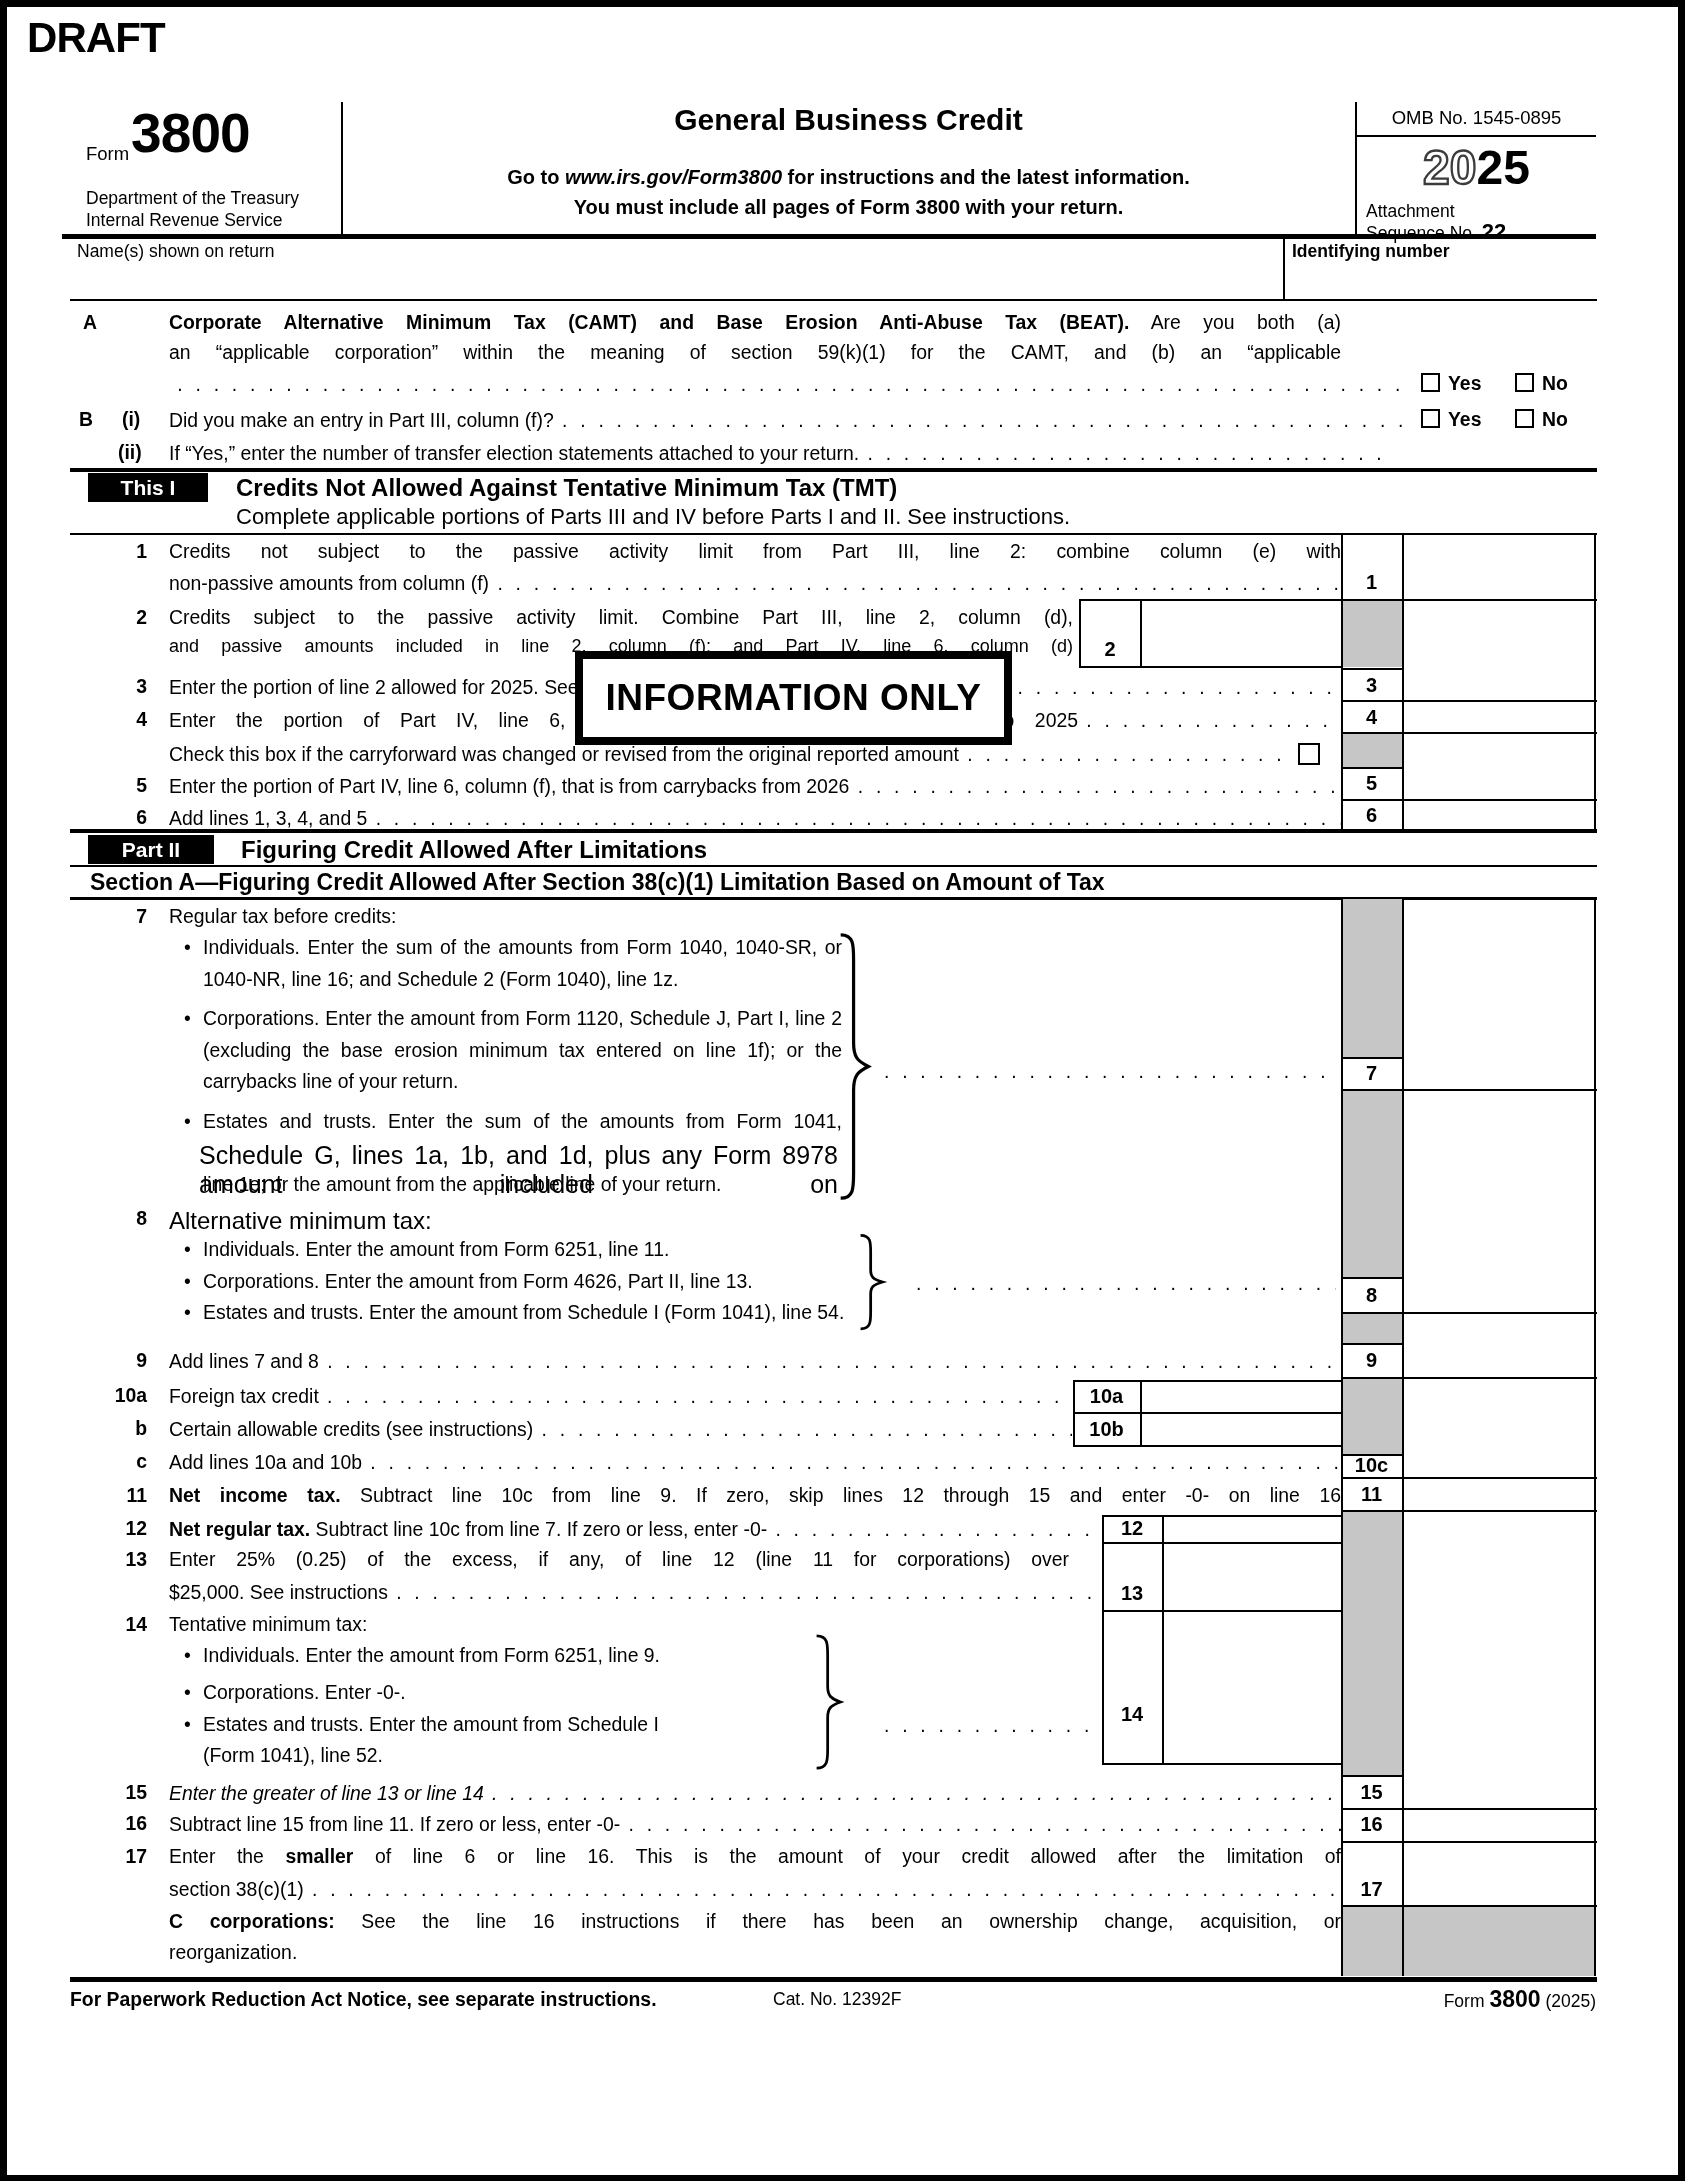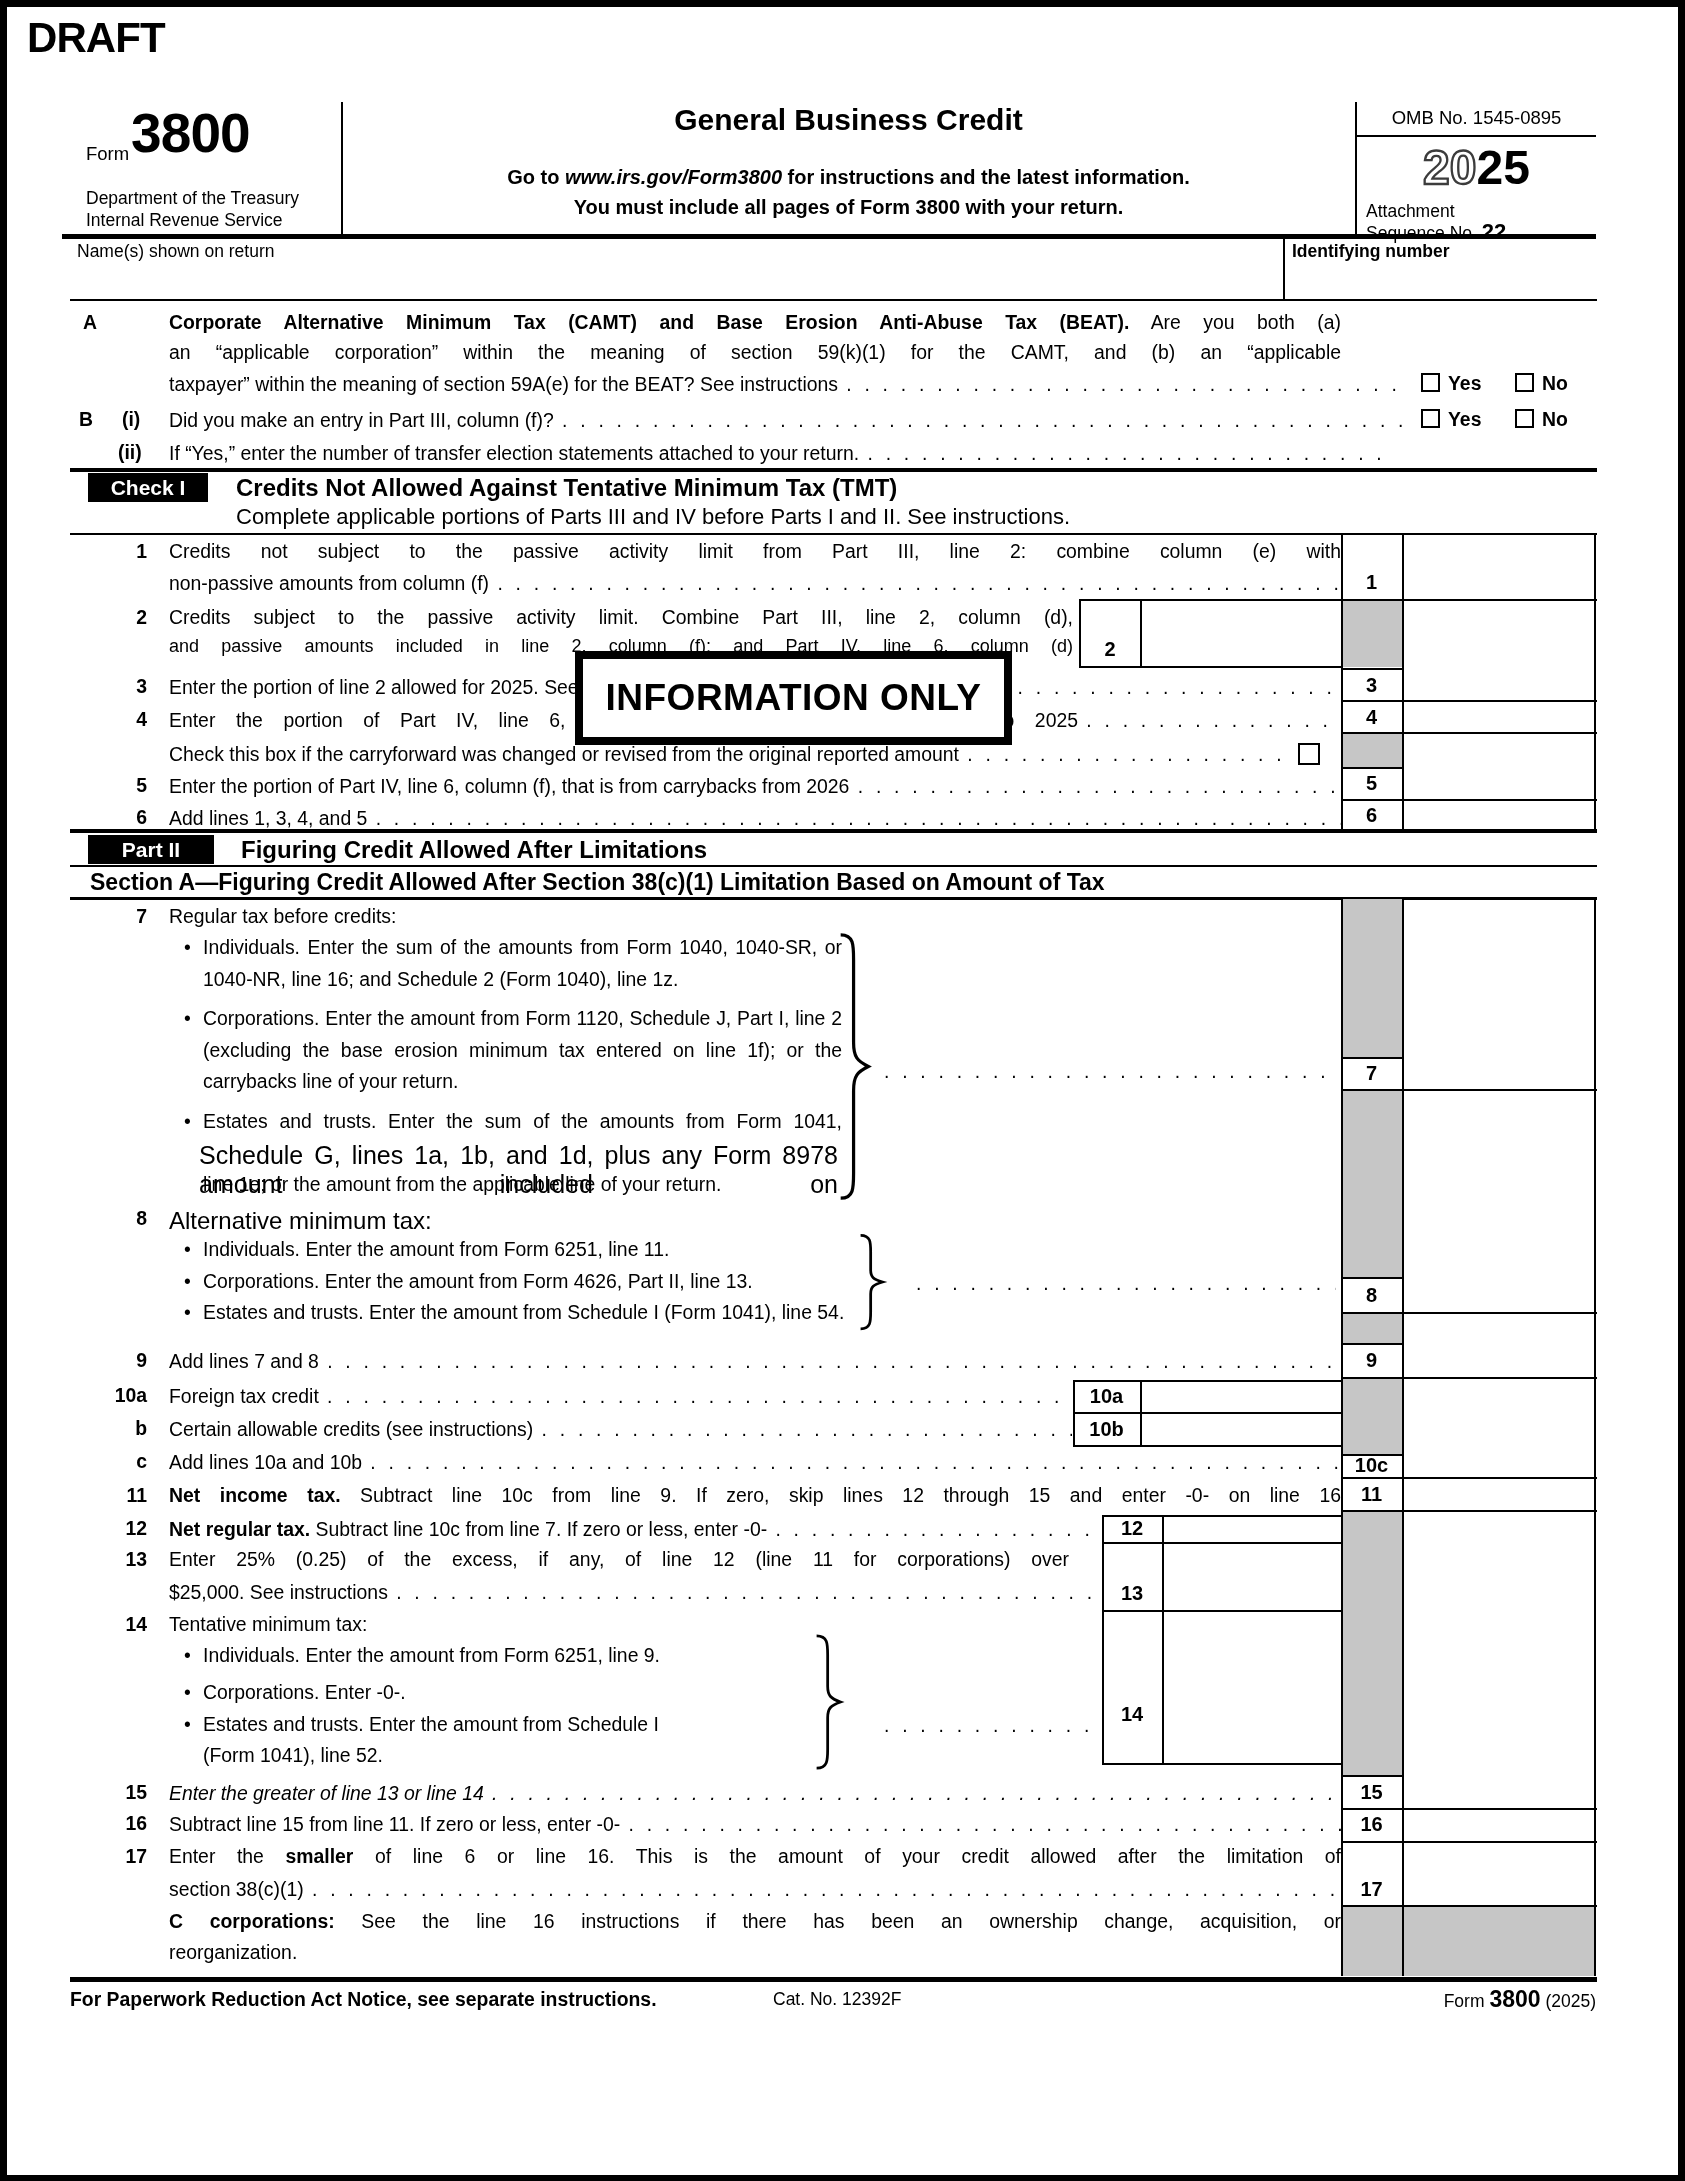--- a/index.html
+++ b/index.html
@@ -61,21 +61,20 @@
   <div class="vl" style="left:1276px;top:232px;width:1.8px;height:60px;"></div>
   <div class="abs small" style="left:1285px;top:234px;font-weight:bold;">Identifying number</div>
   <div class="acell" style="left:65px;top:253px;width:1200px;height:37px;"></div>
   <div class="acell" style="left:1283px;top:253px;width:305px;height:37px;"></div>
   <div class="hl" style="left:63px;top:292px;width:1527px;height:1.8px;"></div>
 
   <div class="abs" style="left:76px;top:304px;font-weight:bold;font-size:19.4px;">A</div>
   <div class="abs jl" style="left:162px;top:304px;width:1172px;font-size:19.4px;"><b>Corporate Alternative Minimum Tax (CAMT) and Base Erosion Anti-Abuse Tax (BEAT).</b><span> Are you both (a)</span></div>
   <div class="abs jl" style="left:162px;top:334px;width:1172px;font-size:19.4px;">an “applicable corporation” within the meaning of section 59(k)(1) for the CAMT, and (b) an “applicable</div>
   <div class="row" style="left:162px;top:365px;width:1237px;">
-      <span>taxpayer” within the meaning of section 59A(e) for the BEAT? See instructions</span>
       <span class="dots">. . . . . . . . . . . . . . . . . . . . . . . . . . . . . . . . . . . . . . . . . . . . . . . . . . . . . . . . . . . . . . . . . . . . . . . . . . . . . . . .</span>
     </div>
   <div class="cb" style="left:1414px;top:366px;"></div>
   <div class="cblabel" style="left:1441px;top:365px;">Yes</div>
   <div class="cb" style="left:1508px;top:366px;"></div>
   <div class="cblabel" style="left:1535px;top:365px;">No</div>
 
   <div class="abs" style="left:72px;top:401px;font-weight:bold;font-size:19.4px;">B</div>
   <div class="abs" style="left:115px;top:401px;font-weight:bold;font-size:19.4px;">(i)</div>
   <div class="row" style="left:162px;top:401px;width:1237px;">
@@ -87,21 +86,21 @@
   <div class="cb" style="left:1508px;top:402px;"></div>
   <div class="cblabel" style="left:1535px;top:401px;">No</div>
   <div class="abs" style="left:111px;top:434px;font-weight:bold;font-size:19.4px;">(ii)</div>
   <div class="row" style="left:162px;top:434px;width:1214px;">
       <span>If “Yes,” enter the number of transfer election statements attached to your return.</span>
       <span class="dots">. . . . . . . . . . . . . . . . . . . . . . . . . . . . . . . . . . . . . . . . . . . . . . . . . . . . . . . . . . . . . . . . . . . . . . . . . . . . . . . .</span>
     </div>
   <div class="acell" style="left:1384px;top:430px;width:194px;height:28px;"></div>
 
   <div class="hl" style="left:63px;top:461px;width:1527px;height:3.7px;"></div>
-  <div class="badge" style="left:81px;top:466px;width:120px;height:29px;">Check I</div>
+  <div class="badge" style="left:81px;top:466px;width:120px;height:29px;">This I</div>
   <div class="ptitle" style="left:229px;top:467px;">Credits Not Allowed Against Tentative Minimum Tax (TMT)</div>
   <div class="abs" style="left:229px;top:497px;font-size:22px;">Complete applicable portions of Parts III and IV before Parts I and II. See instructions.</div>
   <div class="hl" style="left:63px;top:526px;width:1527px;height:1.8px;"></div>
 
   <div class="gray" style="left:1334px;top:593px;width:61px;height:67px;"></div>
   <div class="gray" style="left:1334px;top:727px;width:61px;height:33px;"></div>
   <div class="vl" style="left:1334px;top:526px;width:1.8px;height:298px;"></div>
   <div class="vl" style="left:1395px;top:526px;width:1.8px;height:298px;"></div>
   <div class="vl" style="left:1587px;top:526px;width:1.8px;height:298px;"></div>
   <div class="hl" style="left:1072px;top:592px;width:518px;height:1.8px;"></div>

